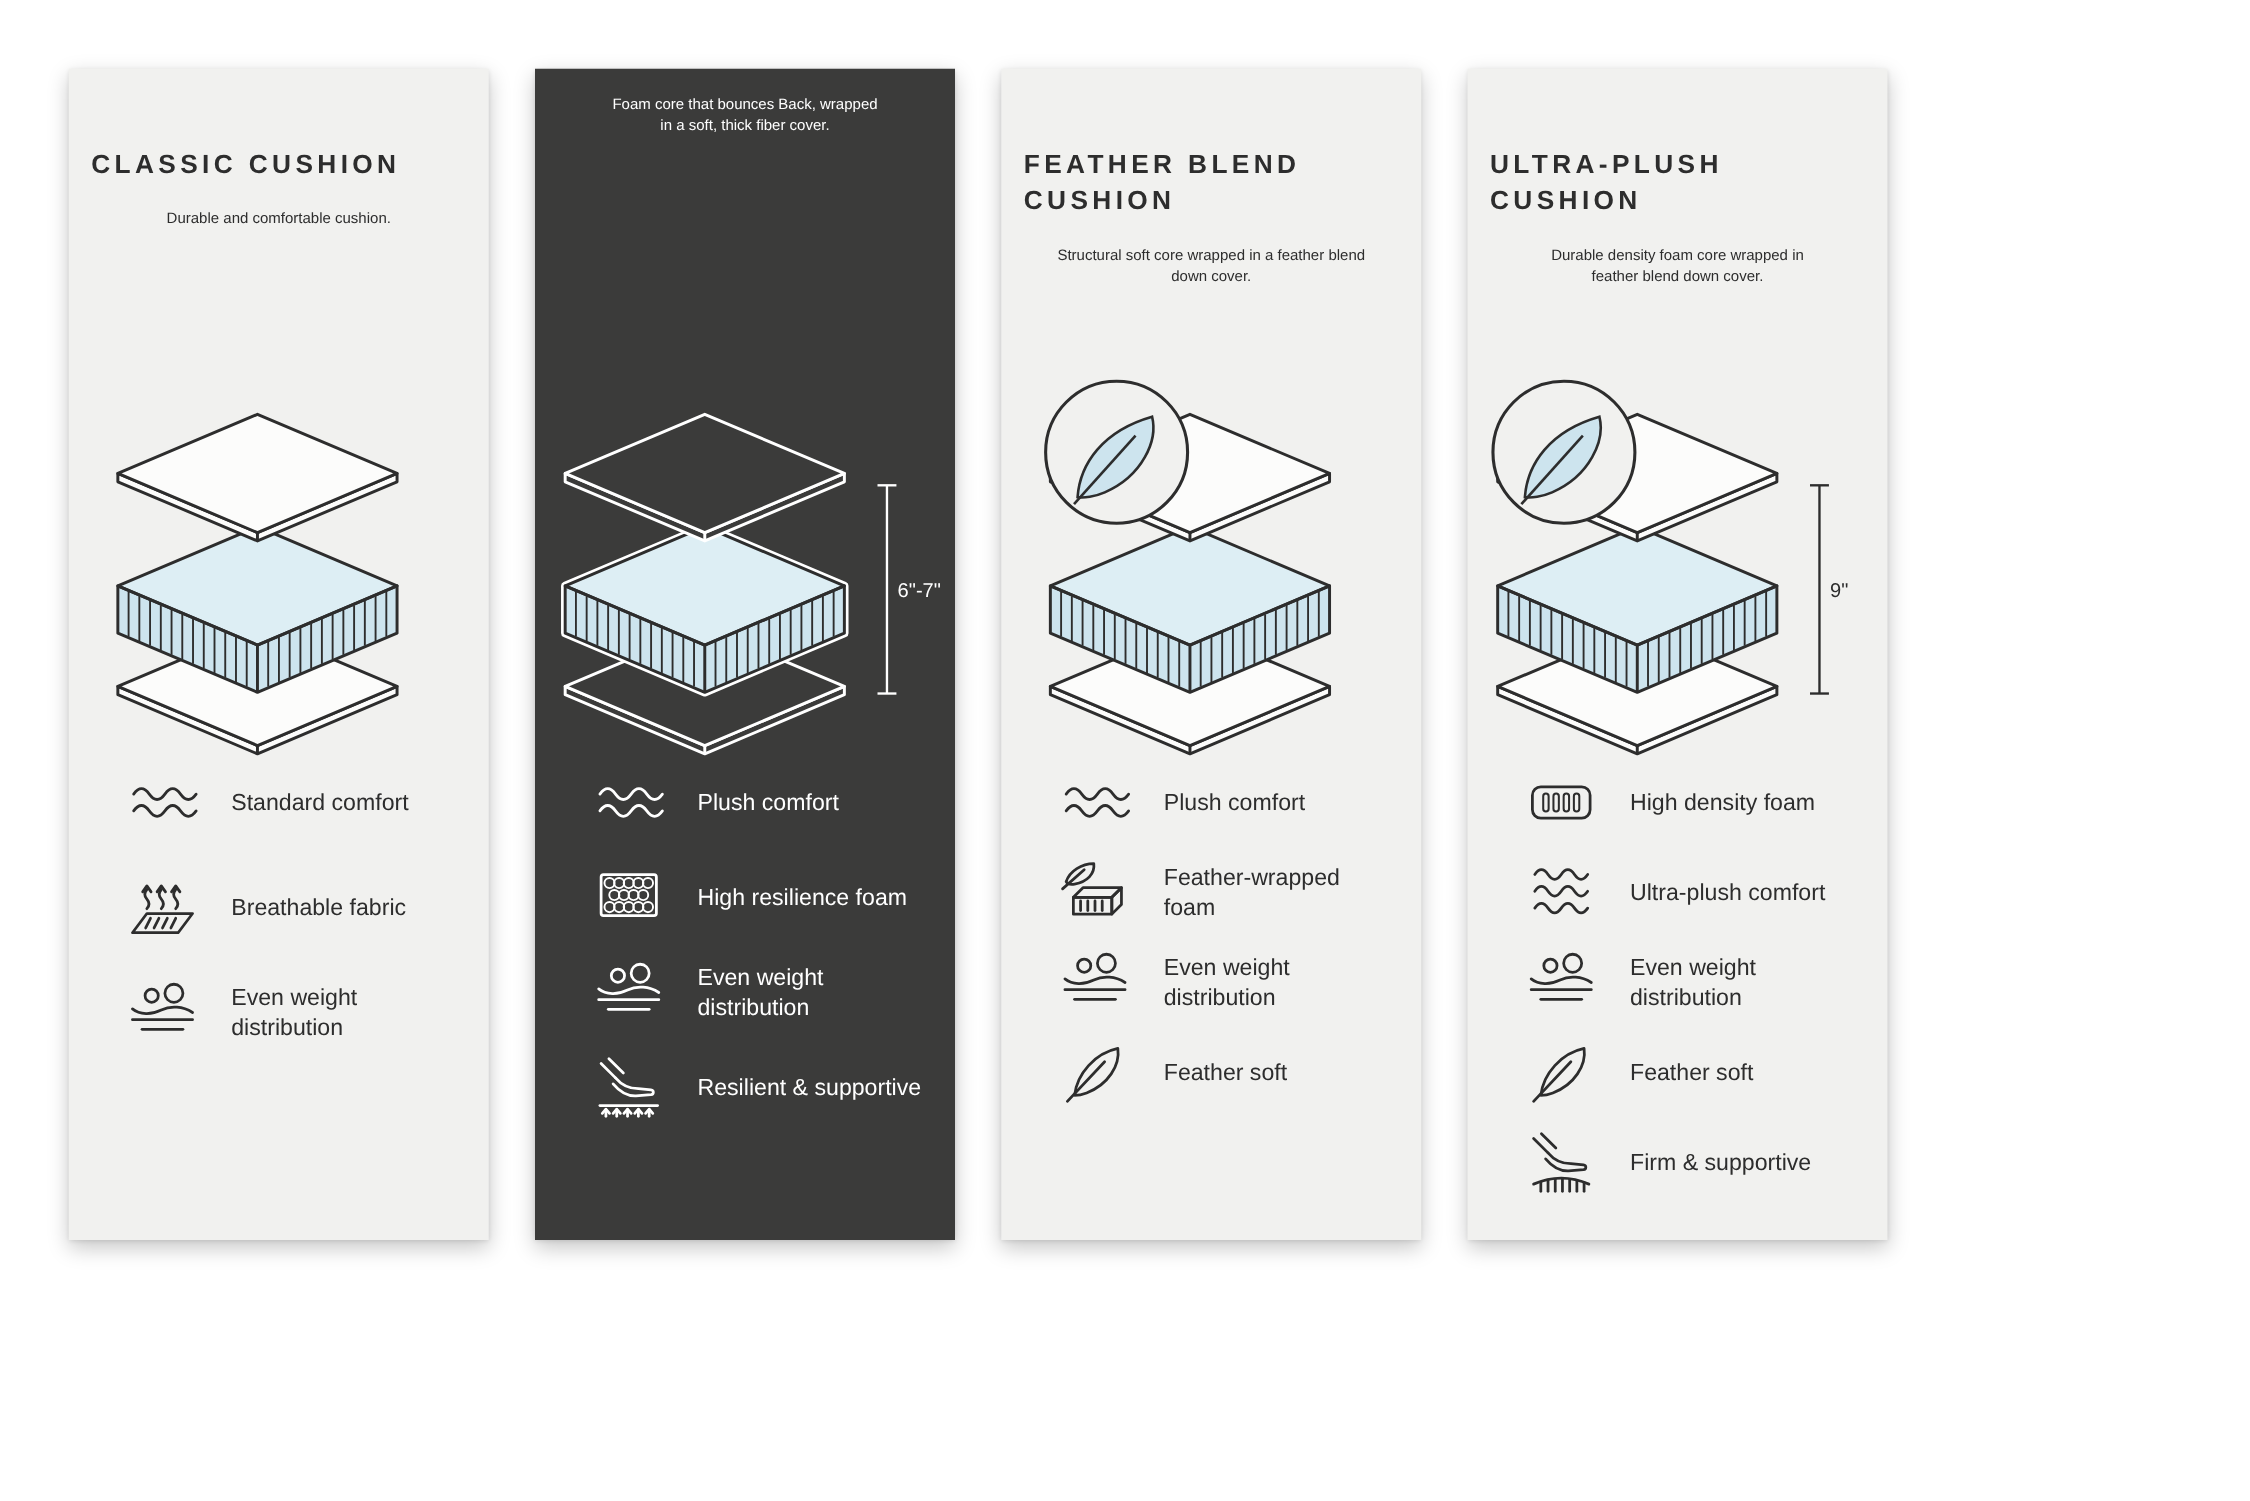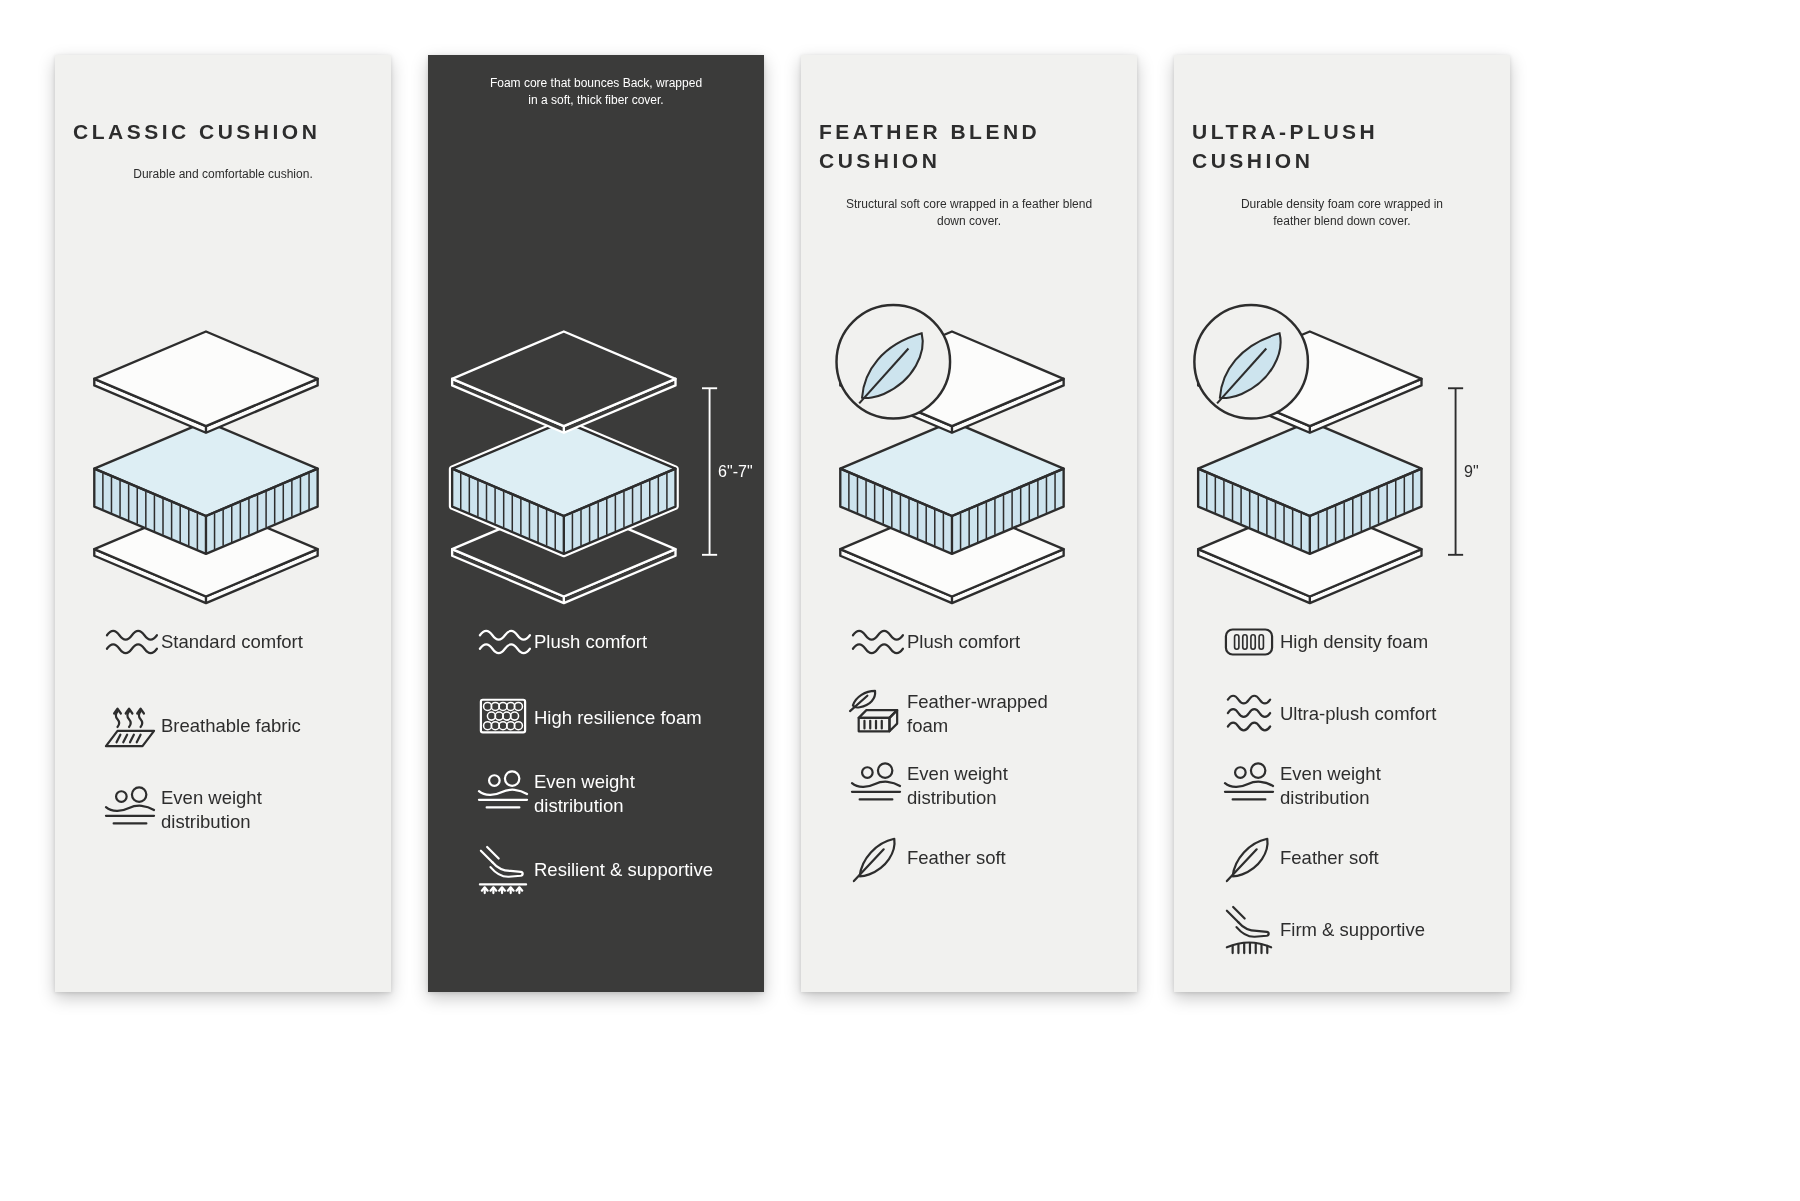--- a/index.html
+++ b/index.html
@@ -30,21 +30,21 @@
   .card:nth-child(3) .desc { max-width:266px; }
   .card:nth-child(4) .desc { max-width:240px; }
   .diagram { position:absolute; top:248px; left:50%; transform:translateX(-50%); }
   .cushion-svg { display:block; overflow:visible; }
   .dim line { stroke:currentColor; stroke-width:2; }
   .dim text { fill:currentColor; font-size:17px; font-family:inherit; }
   .badge circle { fill:var(--card-bg); stroke:var(--line); stroke-width:2.6; }
   .badge .leaf { fill:var(--foam); stroke:var(--line); stroke-width:2.2; }
   .badge .quill { stroke:var(--line); stroke-width:2.2; fill:none; }
   .features { position:absolute; top:562px; left:44px; right:14px; list-style:none; }
-  .feature { display:flex; align-items:center; margin-bottom:22px; }
+  .feature { display:flex; align-items:center; gap:24px; margin-bottom:22px; }
   .card:nth-child(1) .feature { margin-bottom:34px; }
   .card:nth-child(2) .feature { margin-bottom:26px; }
   .ficon { width:62px; flex:0 0 62px; display:flex; justify-content:center; align-items:center; }
   .flabel { width:182px; font-size:18.5px; line-height:1.28; }
   .defs-holder { position:absolute; width:0; height:0; }
 </style>
 </head>
 <body>
 
 <svg class="defs-holder" aria-hidden="true">

